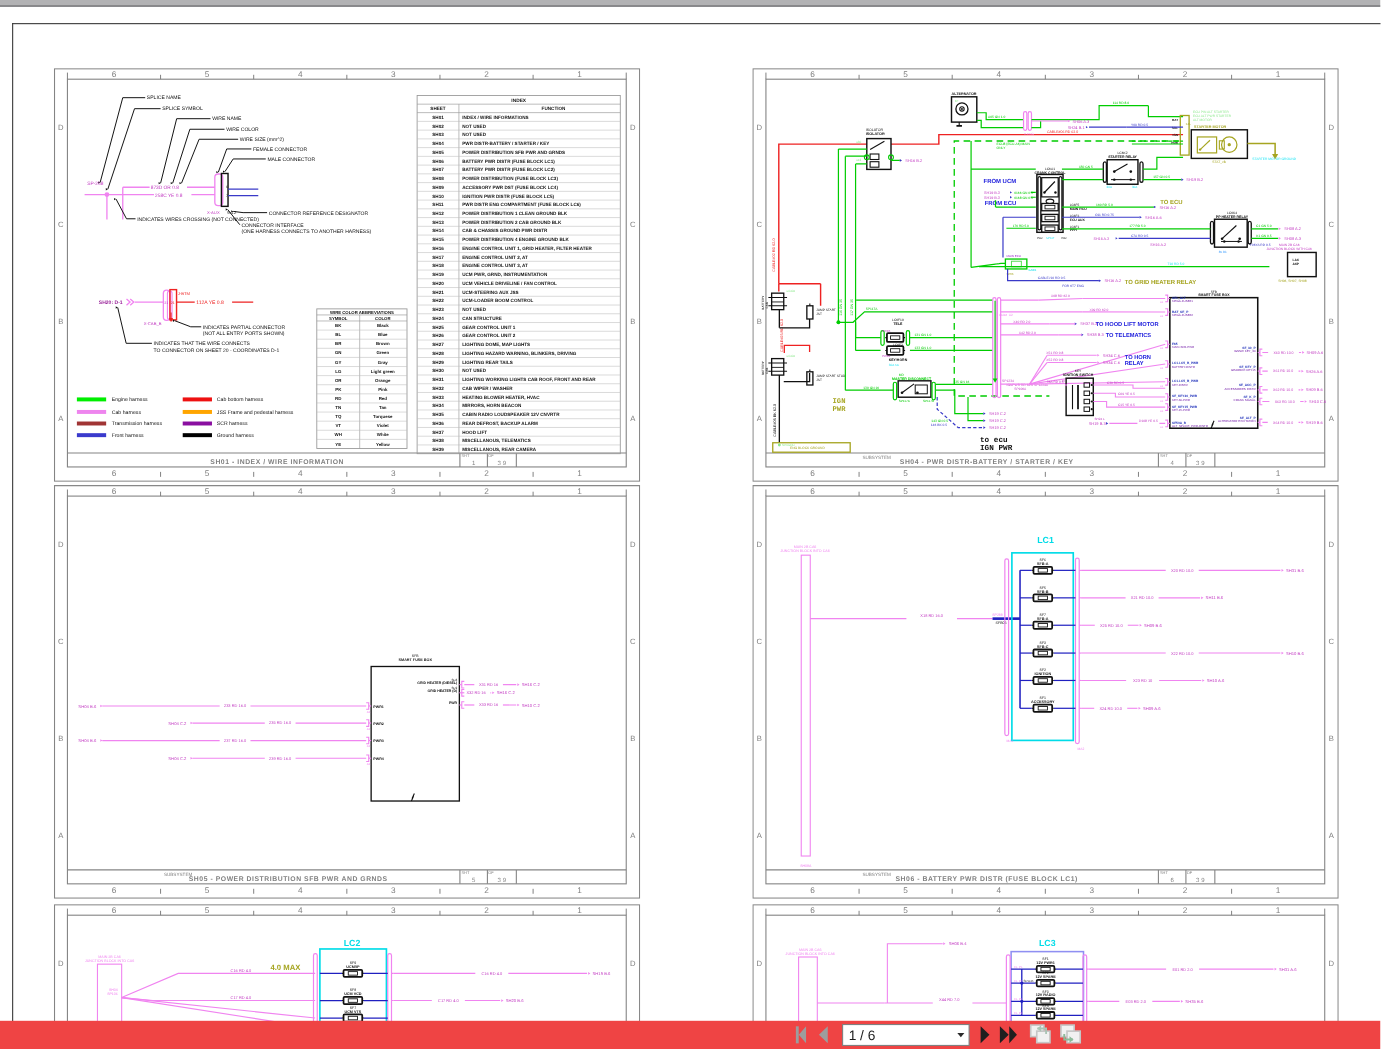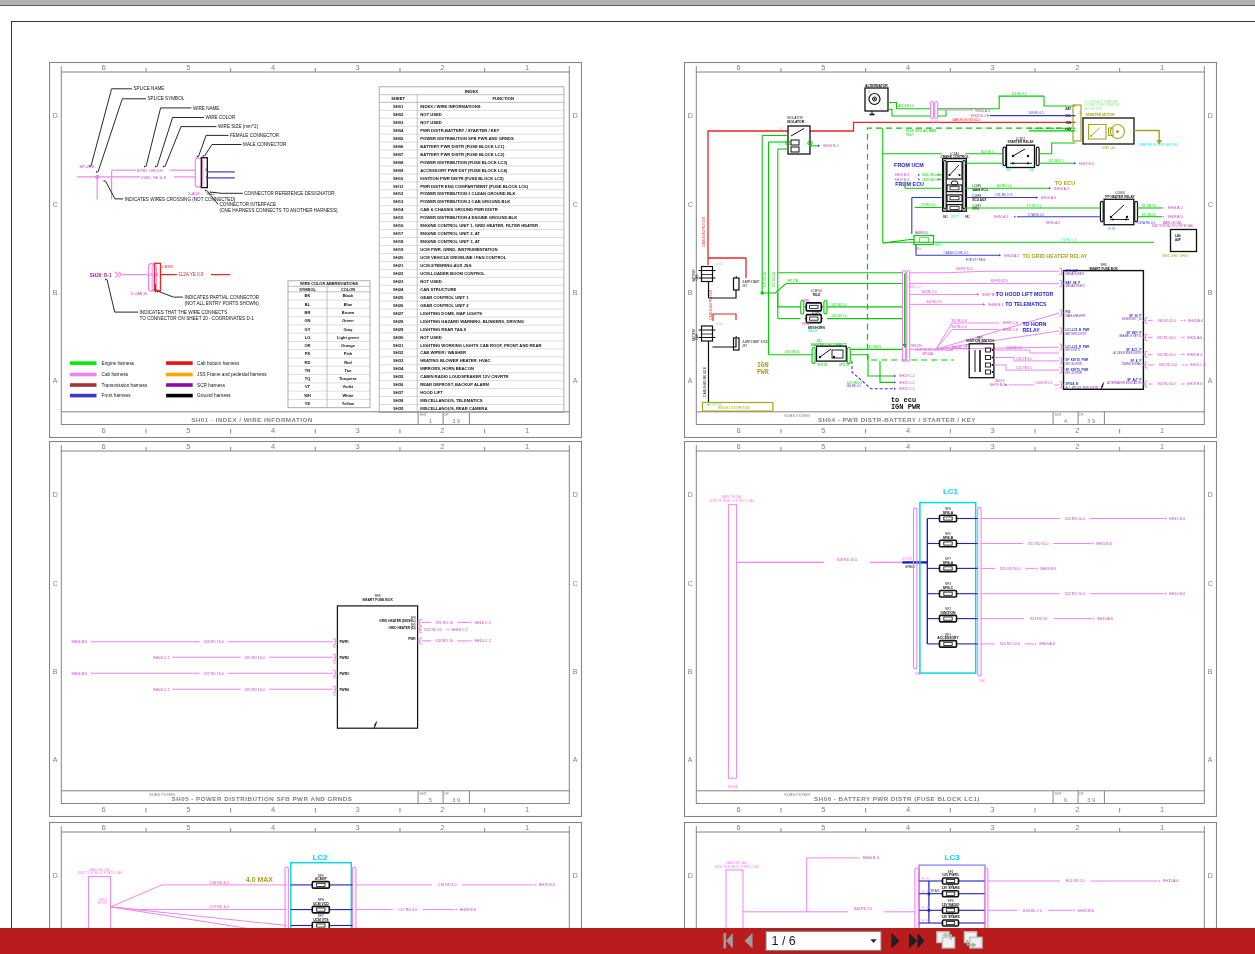--- a/index.html
+++ b/index.html
@@ -1267,21 +1267,21 @@
     <line x1="274.5" y1="101.0" x2="276.0" y2="101.0" stroke="#111111" stroke-width="1.0"></line>
     <text x="266.5" y="93.0" font-size="3.2" fill="#111111" text-anchor="middle">SF4</text>
     <text x="266.5" y="96.4" font-size="3.4" fill="#111111" text-anchor="middle" font-weight="bold">12V SPARE</text>
     <line x1="235.2" y1="101.0" x2="257.2" y2="101.0" stroke="#2020c0" stroke-width="1.1"></line>
     <line x1="275.8" y1="101.0" x2="300.5" y2="101.0" stroke="#2020c0" stroke-width="1.1"></line>
     <text x="238" y="99.8" font-size="2.6" fill="#f084f0">FL_PL</text>
     <circle cx="244.9" cy="71.7" r="1.5" fill="#2020c0"></circle>
     <circle cx="244.9" cy="88.3" r="1.5" fill="#2020c0"></circle>
     <text x="246.5" y="70.3" font-size="2.8" fill="#333">SP.A45</text>
   </svg>
-<div class="abs" style="left:0;top:928px;width:1255px;height:26px;background:#b91c1c">
+<div class="abs" style="left:0;top:928px;width:1255px;height:26px;background:#ef4444">
     <svg width="1255" height="26" style="position:absolute;left:0;top:0">
       <rect x="723.5" y="5" width="2.6" height="15.5" fill="#9d9d9d"></rect>
       <polygon points="732.8,5 732.8,20.5 726.2,12.75" fill="#9d9d9d"></polygon>
       <polygon points="752.5,5 752.5,20.5 744.5,12.75" fill="#9d9d9d"></polygon>
       <rect x="766" y="3.4" width="115" height="19" fill="#ffffff" stroke="#808080"></rect>
       <text x="771.5" y="17" font-size="12.5" fill="#1a1a1a">1 / 6</text>
       <polygon points="870.3,11.2 876.7,11.2 873.5,15" fill="#2a2a2a"></polygon>
       <polygon points="891.5,5 891.5,20.5 899.5,12.75" fill="#1f1f1f"></polygon>
       <polygon points="909,5 909,20.5 917,12.75" fill="#1f1f1f"></polygon>
       <polygon points="917.5,5 917.5,20.5 924.5,12.75" fill="#1f1f1f"></polygon>

